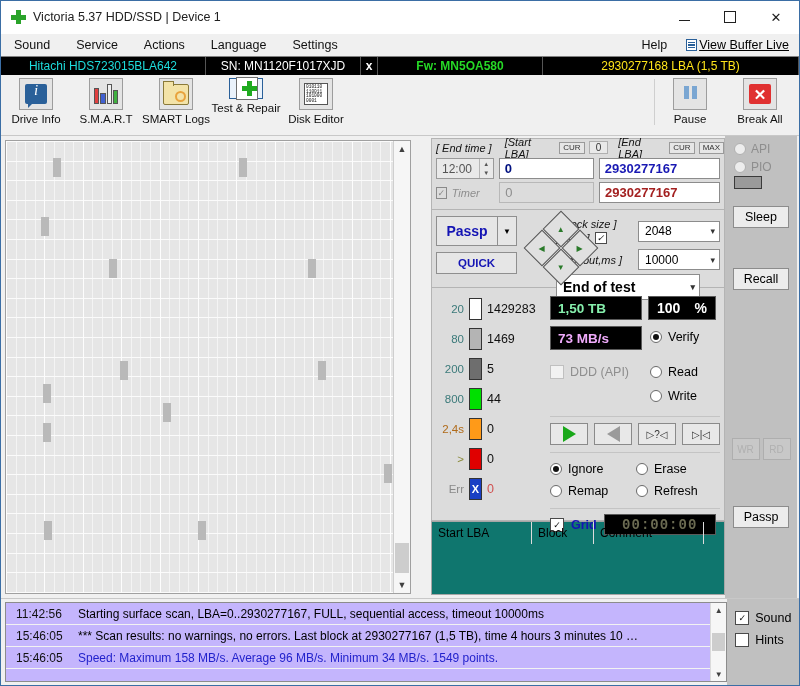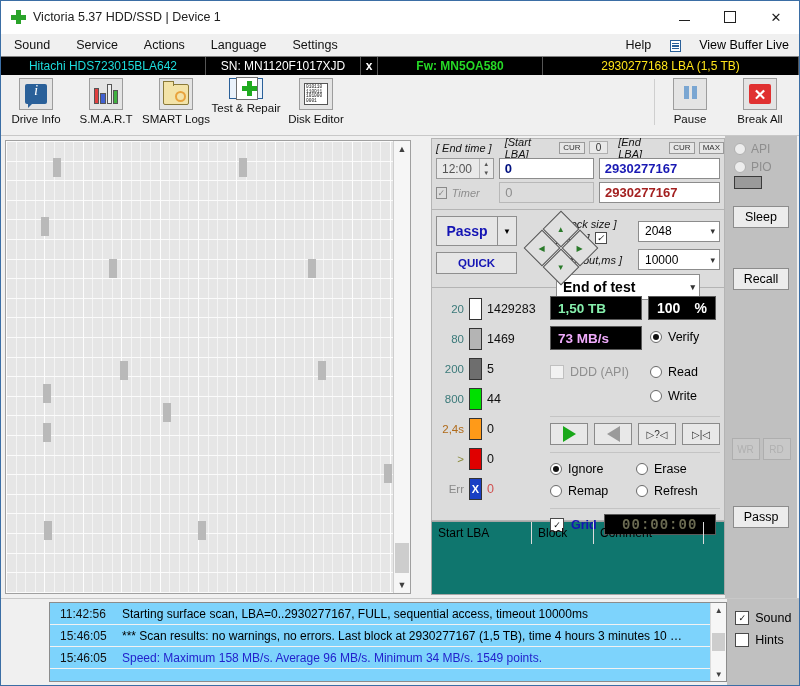--- a/index.html
+++ b/index.html
@@ -24,21 +24,21 @@
   .winbtn{width:46px;height:32px;display:flex;align-items:center;justify-content:center;
           font-size:13px;color:#202020;}
   .winbtn.min:after{content:"";display:block;width:11px;height:1px;background:#202020;margin-top:6px;}
   .winbtn.max:after{content:"";display:block;width:10px;height:10px;border:1px solid #202020;}
 
   
   .menubar{height:22px;background:#f0f0f0;display:flex;align-items:center;
            position:relative;font-size:12.5px;}
   .menuitem{padding:3px 13px;color:#111;}
   .menu-right{position:absolute;right:4px;top:0;height:22px;display:flex;align-items:center;}
-  .vbl{display:flex;align-items:flex-end;gap:18px;padding:3px 6px;}
+  .vbl{display:flex;align-items:center;gap:2px;padding:3px 6px;text-decoration:underline;}
   .vbl-icon{width:11px;height:12px;background:#fff;border:1px solid #2a6099;
             display:flex;flex-direction:column;justify-content:space-evenly;padding:1px;box-sizing:border-box;}
   .vbl-icon i{display:block;height:1px;background:#2a6099;}
 
   
   .drivebar{height:18px;background:#000;display:flex;align-items:stretch;
             font-size:12px;border-top:1px solid #808080;}
   .db-cell{display:flex;align-items:center;justify-content:center;
            border-right:1px solid #555;box-sizing:border-box;white-space:nowrap;}
   .db-model{width:205px;color:#1edcdc;}
@@ -198,22 +198,22 @@
   .side{width:72px;padding-top:4px;box-sizing:border-box;position:relative;background:#c0c0c0;}
   .side .srow{display:flex;align-items:center;gap:5px;padding-left:9px;height:18px;}
   .sbtn{width:56px;height:22px;border:1px solid #8c8c8c;background:#ececec;margin:0 auto;
         display:flex;align-items:center;justify-content:center;font-size:12.5px;box-sizing:border-box;}
   .sbtn.dis{color:#b0b0b0;background:#c8c8c8;border-color:#aeaeae;font-size:10px;}
   .darkfld{width:28px;height:13px;background:#9a9a9a;border:1px solid #3a3a3a;margin-left:9px;box-sizing:border-box;}
 
   
   .bottom{display:flex;height:86px;border-top:1px solid #c8c8c8;}
   .logwrap{width:728px;padding:3px 0 3px 4px;box-sizing:border-box;}
-  .logbox{height:80px;border:1px solid #8c8c8c;background:#7dd3fc;box-sizing:border-box;
-          display:flex;overflow:hidden;margin-left:44px;}
+  .logbox{height:80px;border:1px solid #8c8c8c;background:#c4b5fd;box-sizing:border-box;
+          display:flex;overflow:hidden;}
   .logcol{flex:1;}
   .logrow{display:flex;height:21px;align-items:center;font-size:12px;border-bottom:1px solid #f2f2f2;}
   .logtime{width:72px;padding-left:10px;color:#111;box-sizing:border-box;}
   .logtxt{flex:1;white-space:nowrap;overflow:hidden;}
   .logsb{width:15px;background:#f6f6f6;border-left:1px solid #dadada;position:relative;}
   .logsb .arr{position:absolute;left:0;right:0;height:14px;display:flex;align-items:center;
               justify-content:center;font-size:8px;color:#404040;}
   .logsb .arr.up{top:0;} .logsb .arr.dn{bottom:0;}
   .logsb .thumb{position:absolute;left:1px;right:1px;top:30px;height:18px;background:#cdcdcd;}
   .botright{width:72px;background:#c0c0c0;padding-top:8px;box-sizing:border-box;}

